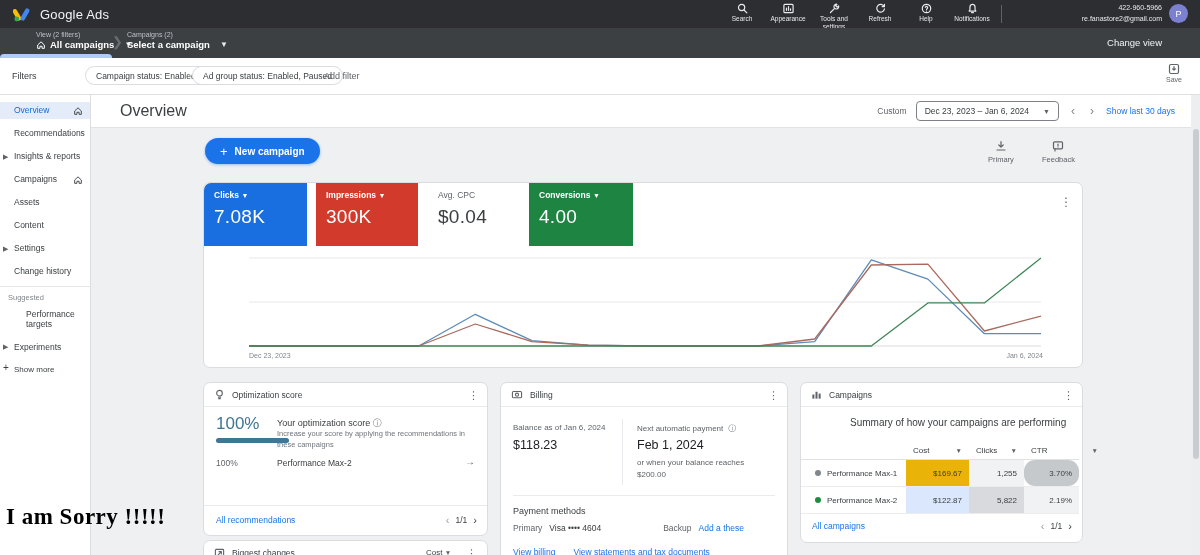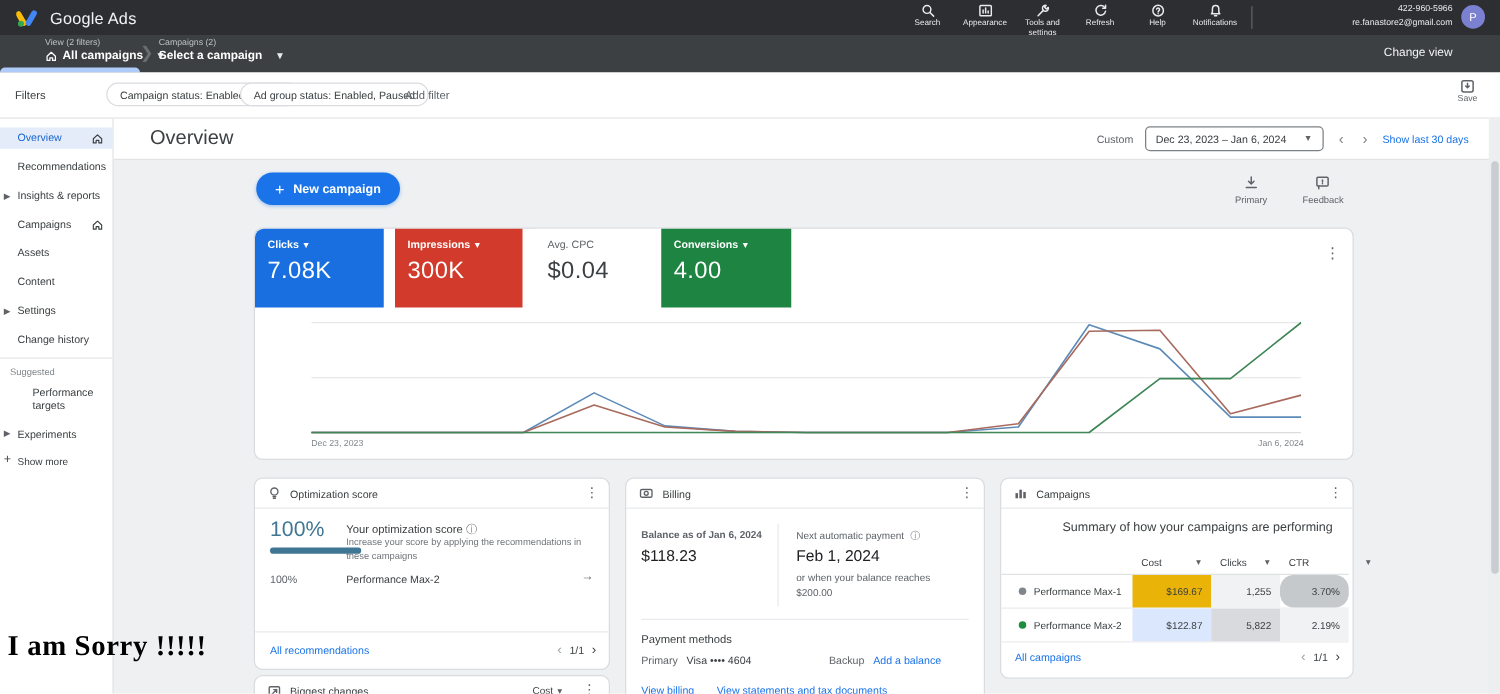--- a/index.html
+++ b/index.html
@@ -97,21 +97,21 @@
   .opt-row-score { position:absolute; left:12px; top:75px; font-size:8.5px; color:#5f6368; }
   .opt-row-name { position:absolute; left:73px; top:75px; font-size:8.5px; color:#3c4043; }
   .opt-row-arrow { position:absolute; right:12px; top:73px; font-size:10px; color:#5f6368; cursor:pointer; }
   .card-footer { position:absolute; left:0; right:0; bottom:0; height:30px; border-top:1px solid #e8eaed; }
   .footer-link { position:absolute; left:12px; top:9px; font-size:8.5px; color:#1a73e8; cursor:pointer; }
   .pager { position:absolute; right:10px; top:8px; display:flex; align-items:center; gap:6px; font-size:8.5px; color:#3c4043; }
   .pg-chev { font-size:11px; color:#9aa0a6; cursor:pointer; }
   .pg-chev.on { color:#3c4043; }
 
   .billing-card { left:500px; top:382px; width:288px; height:200px; }
-  .bal-label { position:absolute; left:12px; top:40px; font-size:8px; color:#5f6368;font-weight:bold; }
+  .bal-label { position:absolute; left:12px; top:40px; font-size:8px; color:#5f6368; }
   .bal-value { position:absolute; left:12px; top:55px; font-size:12.5px; color:#202124; }
   .bill-vdiv { position:absolute; left:121px; top:36px; width:1px; height:66px; background:#e8eaed; }
   .nap-label { position:absolute; left:136px; top:40px; font-size:8px; color:#5f6368; display:flex; gap:5px; align-items:center; }
   .nap-value { position:absolute; left:136px; top:55px; font-size:12.5px; color:#202124; }
   .nap-note { position:absolute; left:136px; top:74px; width:110px; font-size:8px; color:#5f6368; line-height:1.55; }
   .bill-hdiv { position:absolute; left:12px; right:12px; top:112px; height:1px; background:#e8eaed; }
   .pay-title { position:absolute; left:12px; top:123px; font-size:9px; color:#3c4043; }
   .pay-row { position:absolute; left:12px; top:140px; font-size:8.5px; color:#5f6368; display:flex; gap:7px; align-items:center; }
   .pay-value { color:#3c4043; }
   .pay-backup-lbl { margin-left:55px; }
@@ -432,21 +432,21 @@
       <span style="color:#80868b;">ⓘ</span>
     </div>
     <div class="nap-value">Feb 1, 2024</div>
     <div class="nap-note">or when your balance reaches $200.00</div>
     <div class="bill-hdiv"></div>
     <div class="pay-title">Payment methods</div>
     <div class="pay-row">
       <span>Primary</span>
       <span class="pay-value">Visa •••• 4604</span>
       <span class="pay-backup-lbl">Backup</span>
-      <span class="link">Add a balance</span>
+      <span class="link">Add a these</span>
     </div>
     <div class="bill-links">
       <span class="link">View billing</span>
       <span class="link">View statements and tax documents</span>
     </div>
   </div>
 
   <div class="card camp-card">
     <div class="card-header">
       <svg width="11" height="11" viewBox="0 0 12 12">

